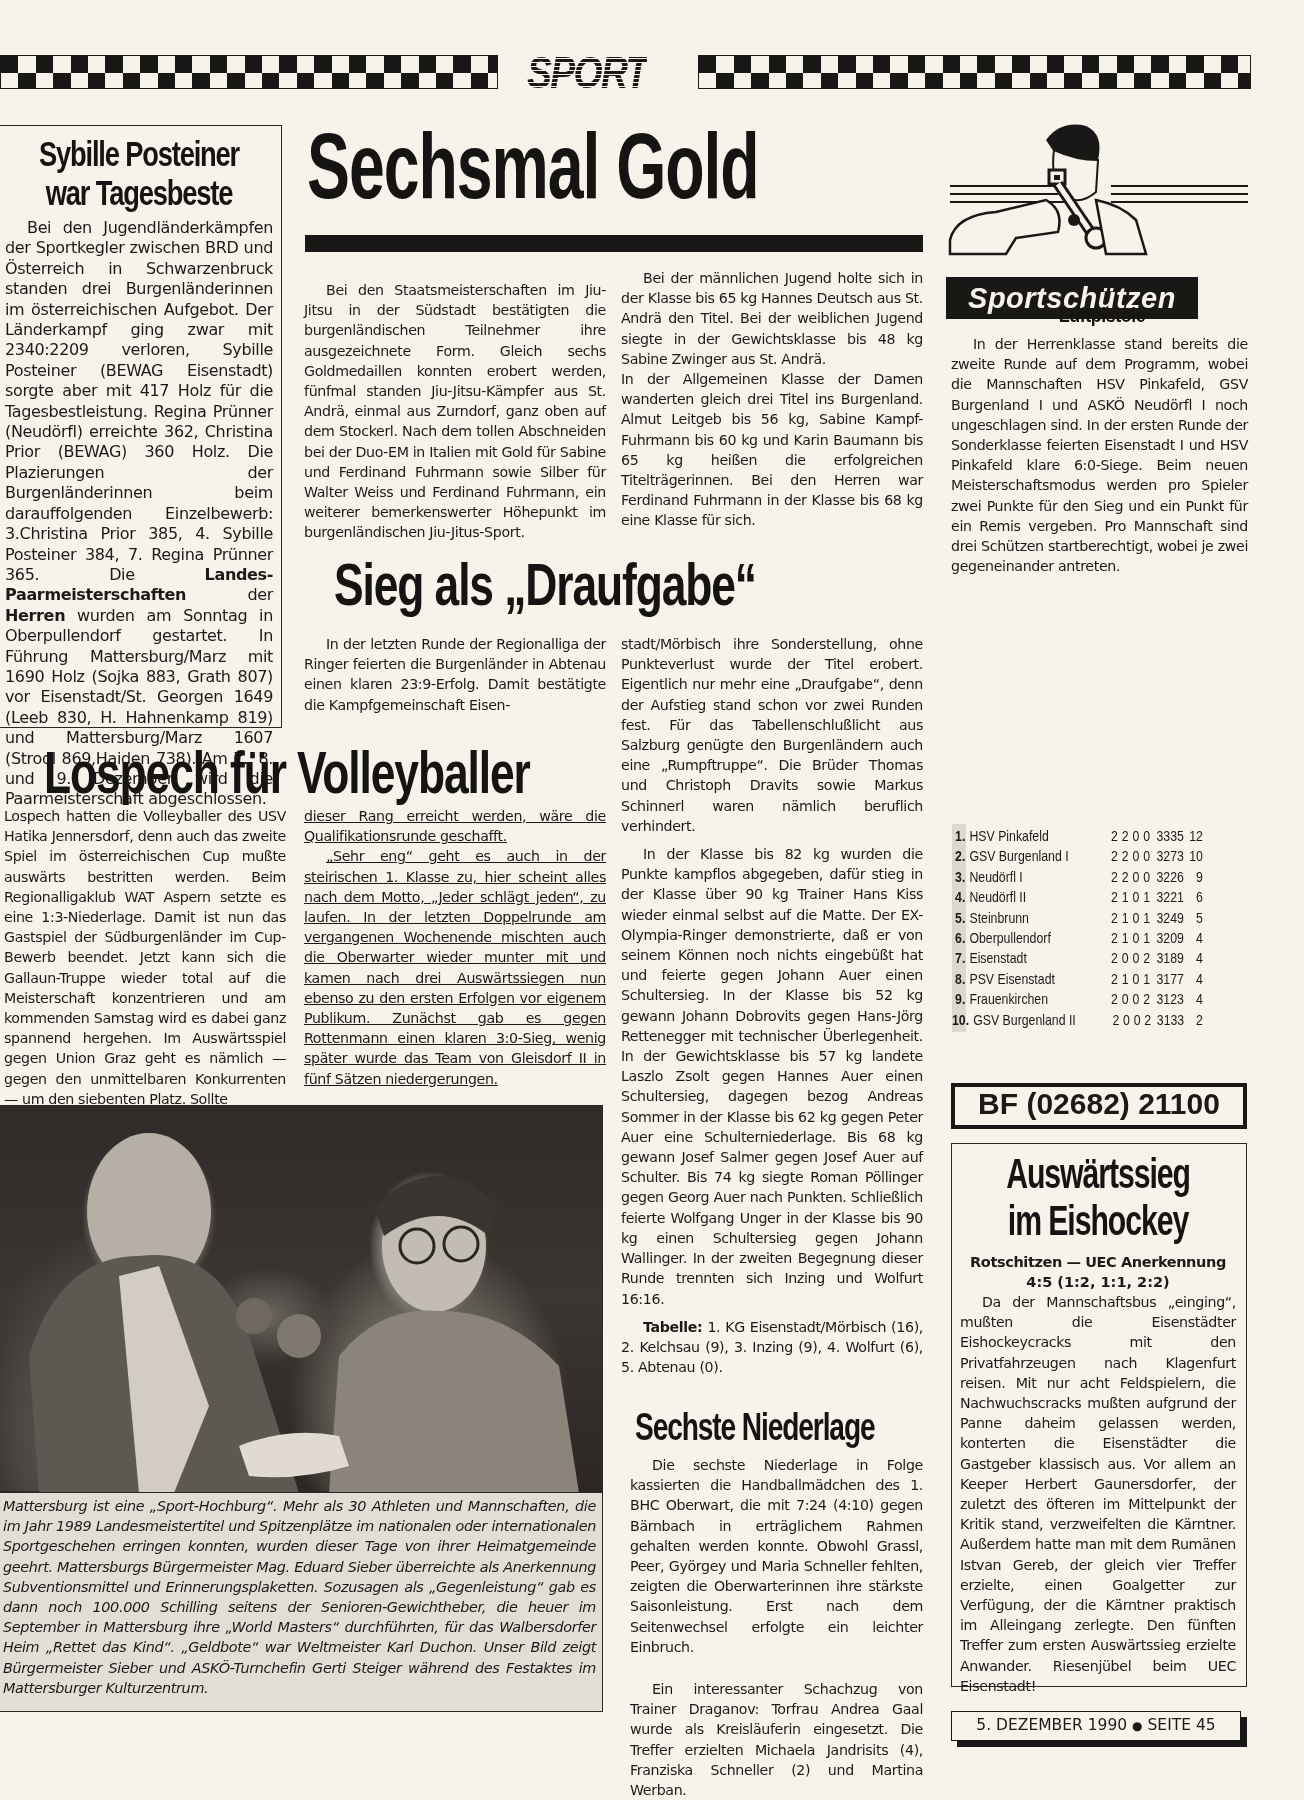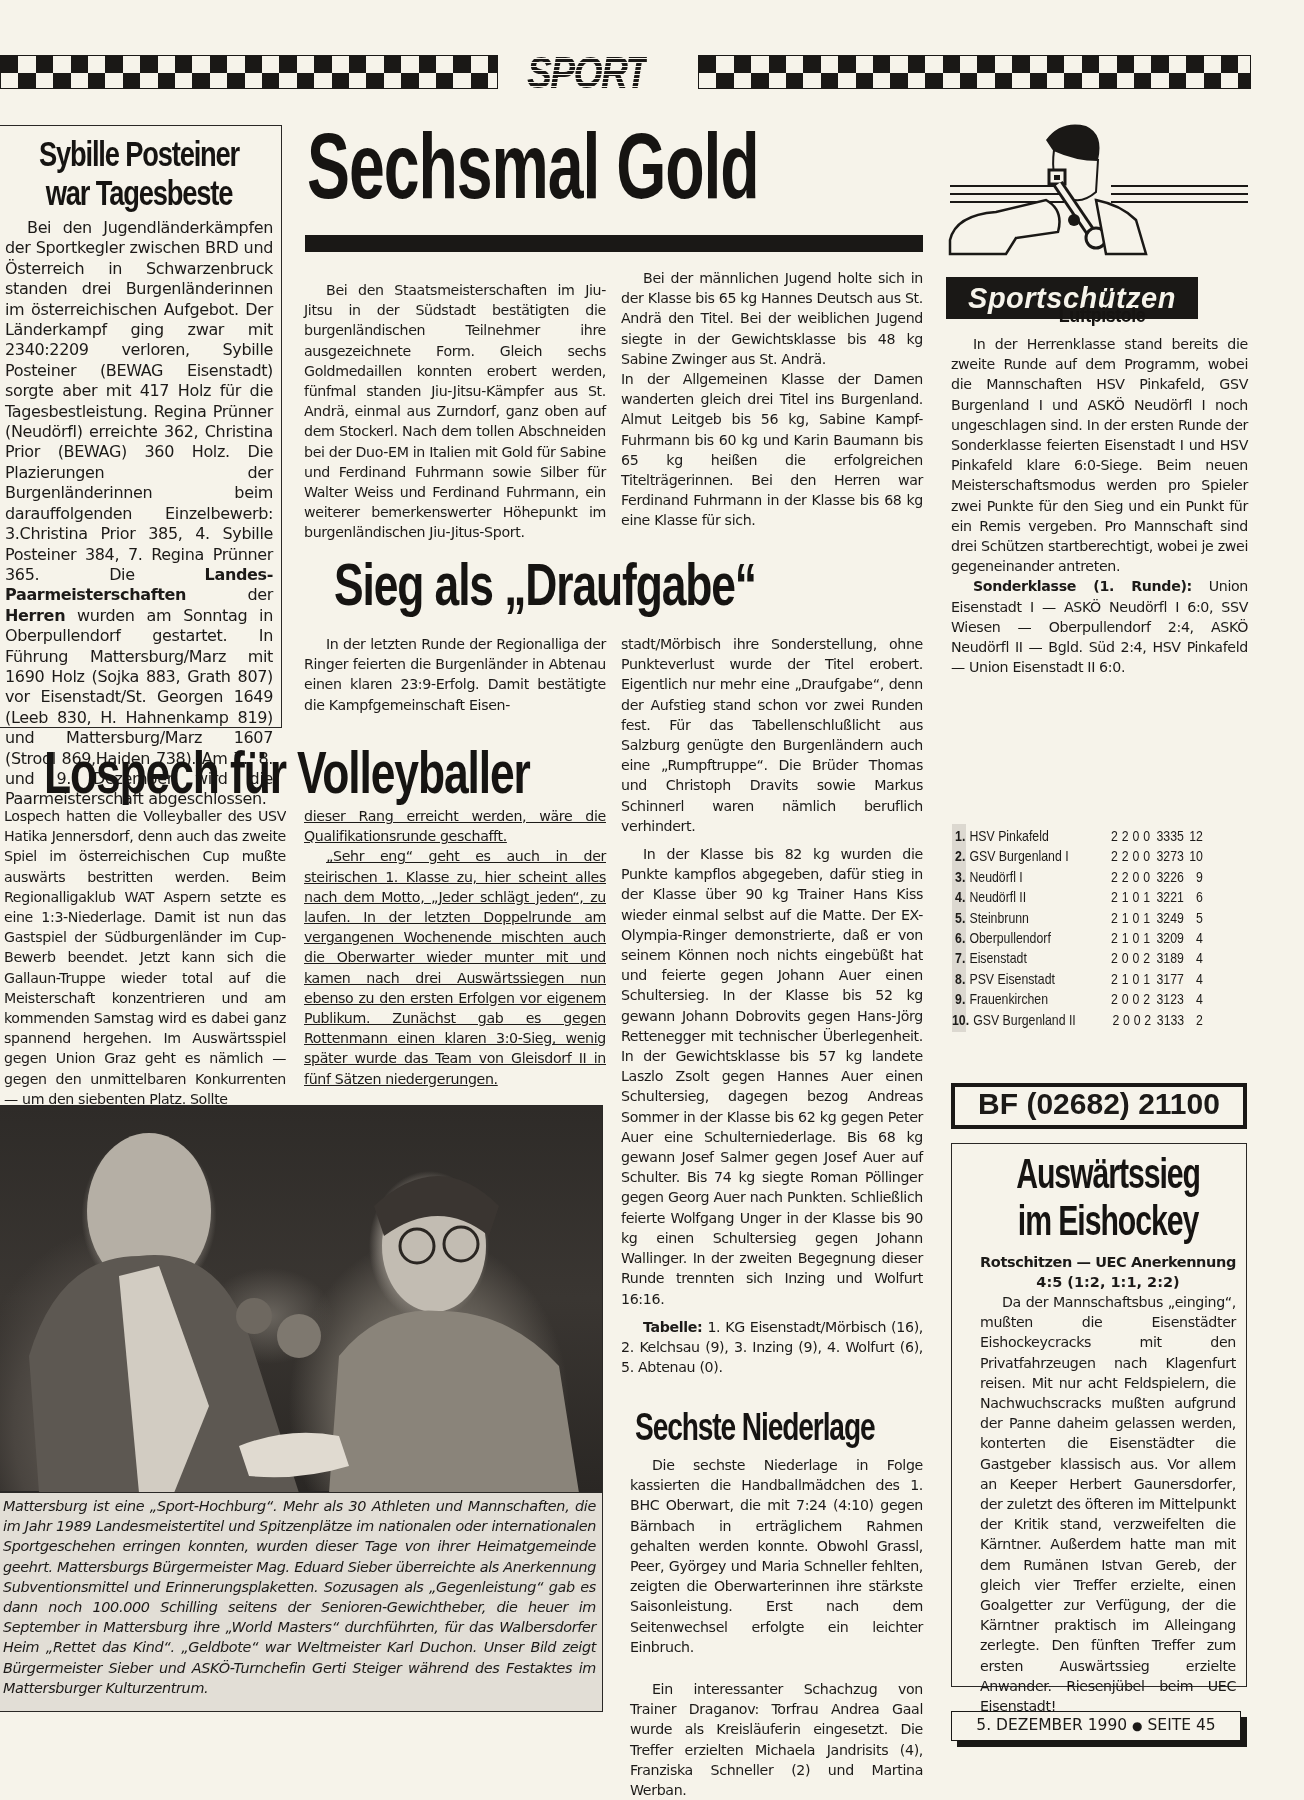--- a/index.html
+++ b/index.html
@@ -208,21 +208,20 @@
     <circle cx="150" cy="118" r="10" fill="#f6f3ea" stroke="#1a1816" stroke-width="3"></circle>
     <circle cx="128" cy="100" r="6" fill="#1a1816"></circle>
     <path d="M4 120 Q10 95 50 92 L100 80 Q118 90 112 112 L70 118 L60 134 L4 134 Z" fill="#f6f3ea" stroke="#1a1816" stroke-width="2.5"></path>
     <path d="M150 80 Q175 85 190 100 L200 134 L160 134 Z" fill="#f6f3ea" stroke="#1a1816" stroke-width="2.5"></path>
   </svg>
 </div>
 <div class="abs banner-sport" style="left:946px;top:248px;width:252px;height:42px;margin-top:29px;">Sportschützen</div>
 <div class="abs headline" style="left:946px;top:302px;width:312px;font-size:21px;line-height:26px;text-align:center;letter-spacing:-0.5px;transform:scaleX(0.85);transform-origin:center top;">Luftpistole</div>
 <div class="abs txt" style="left:951px;top:334px;width:297px;">
   <p>In der Herrenklasse stand bereits die zweite Runde auf dem Programm, wobei die Mannschaften HSV Pinkafeld, GSV Burgenland I und ASKÖ Neudörfl I noch ungeschlagen sind. In der ersten Runde der Sonderklasse feierten Eisenstadt I und HSV Pinkafeld klare 6:0-Siege. Beim neuen Meisterschaftsmodus werden pro Spieler zwei Punkte für den Sieg und ein Punkt für ein Remis vergeben. Pro Mannschaft sind drei Schützen startberechtigt, wobei je zwei gegeneinander antreten.</p>
-  <p><b>Sonderklasse (1. Runde):</b><span> Union Eisenstadt I — ASKÖ Neudörfl I 6:0, SSV Wiesen — Oberpullendorf 2:4, ASKÖ Neudörfl II — Bgld. Süd 2:4, HSV Pinkafeld — Union Eisenstadt II 6:0.</span></p>
 </div>
 
 <div class="abs" style="left:952px;top:824px;width:306px;height:208px;background:linear-gradient(90deg,#dcd8d0 0 14px, transparent 14px);padding-top:2px;">
   <div id="standings-body">
       <div class="table-row">
         <span class="rank">1.</span>
         <span class="team">HSV Pinkafeld</span>
         <span class="num">2</span>
         <span class="num">2</span>
         <span class="num">0</span>
@@ -318,21 +317,21 @@
         <span class="num">0</span>
         <span class="num">2</span>
         <span class="holz">3133</span>
         <span class="pts">2</span>
       </div>
     </div>
 </div>
 
 <div class="abs phone-box" style="left:951px;top:1083px;width:296px;height:46px;">BF (02682) 21100</div>
 
-<div class="abs box" style="left:951px;top:1143px;width:296px;height:544px;padding:6px 10px 0 28px;">
+<div class="abs box" style="left:951px;top:1143px;width:296px;height:544px;padding:6px 10px 0 8px;">
   <div class="headline" style="font-size:42px;line-height:47px;text-align:center;transform:scaleX(0.72);transform-origin:center top;">
     <div style="white-space:nowrap;margin:0 -60px;">Auswärtssieg</div>
     <div style="white-space:nowrap;margin:0 -60px;">im Eishockey</div>
   </div>
   <div style="margin-top:8px;text-align:center;font-weight:bold;font-size:14.5px;line-height:20px;letter-spacing:-0.4px;">Rotschitzen — UEC Anerkennung</div>
   <div style="text-align:center;font-weight:bold;font-size:14.5px;line-height:20px;">4:5 (1:2, 1:1, 2:2)</div>
   <div class="txt">
     <p>Da der Mannschaftsbus „einging“, mußten die Eisenstädter Eishockeycracks mit den Privatfahrzeugen nach Klagenfurt reisen. Mit nur acht Feldspielern, die Nachwuchscracks mußten aufgrund der Panne daheim gelassen werden, konterten die Eisenstädter die Gastgeber klassisch aus. Vor allem an Keeper Herbert Gaunersdorfer, der zuletzt des öfteren im Mittelpunkt der Kritik stand, verzweifelten die Kärntner. Außerdem hatte man mit dem Rumänen Istvan Gereb, der gleich vier Treffer erzielte, einen Goalgetter zur Verfügung, der die Kärntner praktisch im Alleingang zerlegte. Den fünften Treffer zum ersten Auswärtssieg erzielte Anwander. Riesenjübel beim UEC Eisenstadt!</p>
   </div>
 </div>

